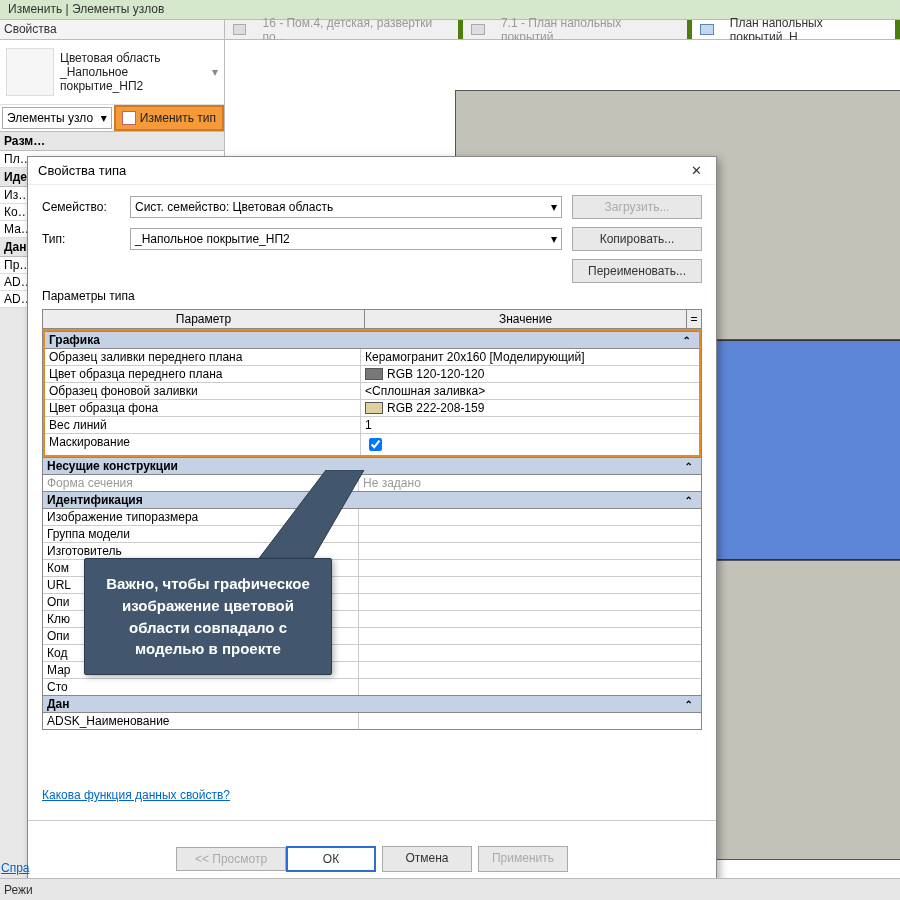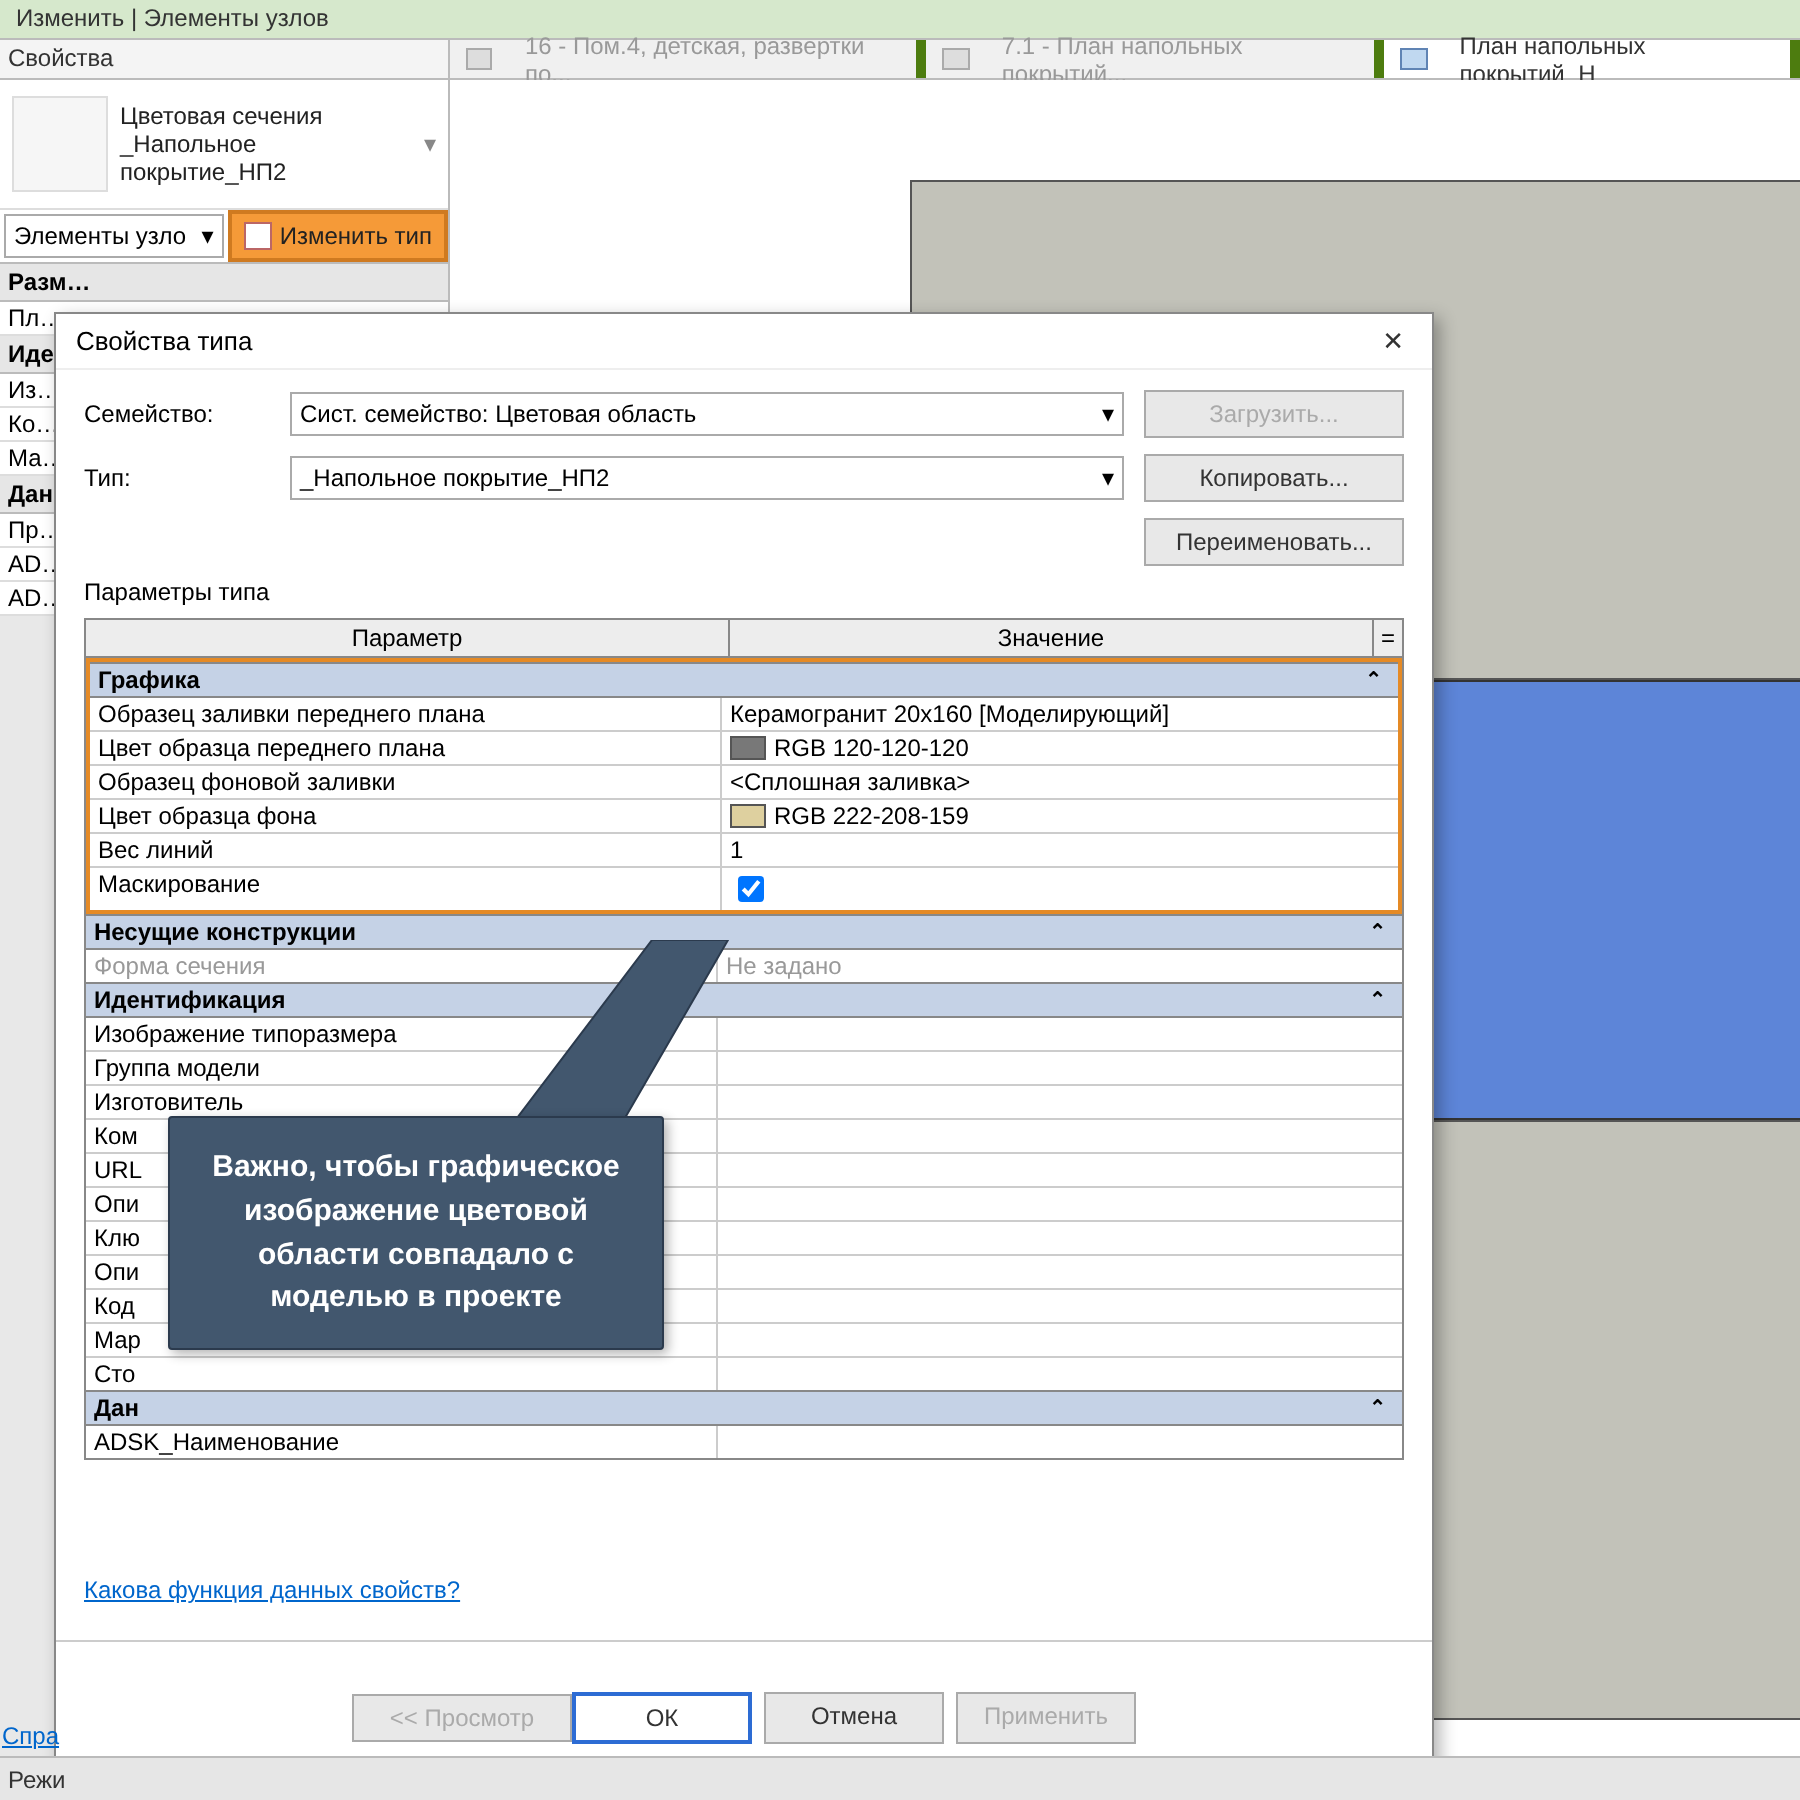--- a/index.html
+++ b/index.html
@@ -34,21 +34,21 @@
   .bg-blue { position: absolute; background: #5d85d8; border: 1px solid #333; }
 
   
   .dialog { position: absolute; left: 27px; top: 156px; width: 690px; height: 742px; background: #fff; border: 1px solid #888; box-shadow: 3px 3px 8px rgba(0,0,0,.3); display: flex; flex-direction: column; }
   .dialog-title { display: flex; justify-content: space-between; align-items: center; padding: 6px 10px; background: #fff; border-bottom: 1px solid #eee; }
   .dialog-title span { font-size: 13px; }
   .close-x { font-family: Arial; font-size: 16px; color: #333; cursor: pointer; padding: 0 4px; }
 
   .dialog-body { padding: 10px 14px; flex: 1; display: flex; flex-direction: column; overflow: hidden; }
   .form-label { width: 70px; font-size: 12px; }
-  .form-select { flex: 1; border: 1px solid #aaa; padding: 3px 4px; font-size: 12px; background: #fff; display: flex; justify-content: space-between; align-items: center; margin-left: 15px; }
+  .form-select { flex: 1; border: 1px solid #aaa; padding: 3px 4px; font-size: 12px; background: #fff; display: flex; justify-content: space-between; align-items: center; }
   .win-btn { background: #e8e8e8; border: 1px solid #aaa; padding: 4px 8px; font-size: 12px; text-align: center; color: #333; }
   .win-btn:disabled, .win-btn.disabled { color: #aaa; }
   .top-grid { display: grid; grid-template-columns: 78px 1fr 130px; column-gap: 10px; align-items: center; row-gap: 8px; }
 
   .params-label { font-size: 12px; margin: 6px 0; }
 
   .params-table { border: 1px solid #888; flex-shrink: 0; }
   .pt-header { display: flex; background: #ededed; border-bottom: 1px solid #888; }
   .pt-header div { flex: 1; text-align: center; padding: 2px; border-right: 1px solid #888; font-size: 12px; }
   .pt-header div:last-child { flex: 0 0 14px; border-right: none; }
@@ -100,21 +100,21 @@
         <span class="tab-icon"></span>
         <span>План напольных покрытий_Н</span>
       </div>
     </div>
 </div>
 
 <div class="left-panel">
   <div class="type-selector">
     <div class="type-thumb"></div>
     <div>
-      <div class="type-name">Цветовая сечения</div>
+      <div class="type-name">Цветовая область</div>
       <div class="type-name2">_Напольное</div>
       <div class="type-name2">покрытие_НП2</div>
     </div>
     <div style="margin-left:auto;color:#888;">▾</div>
   </div>
   <div class="type-edit-row">
     <div class="form-select" style="flex:1;margin:2px;">
       <span>Элементы узло</span>
         <span>▾</span>
     </div>

